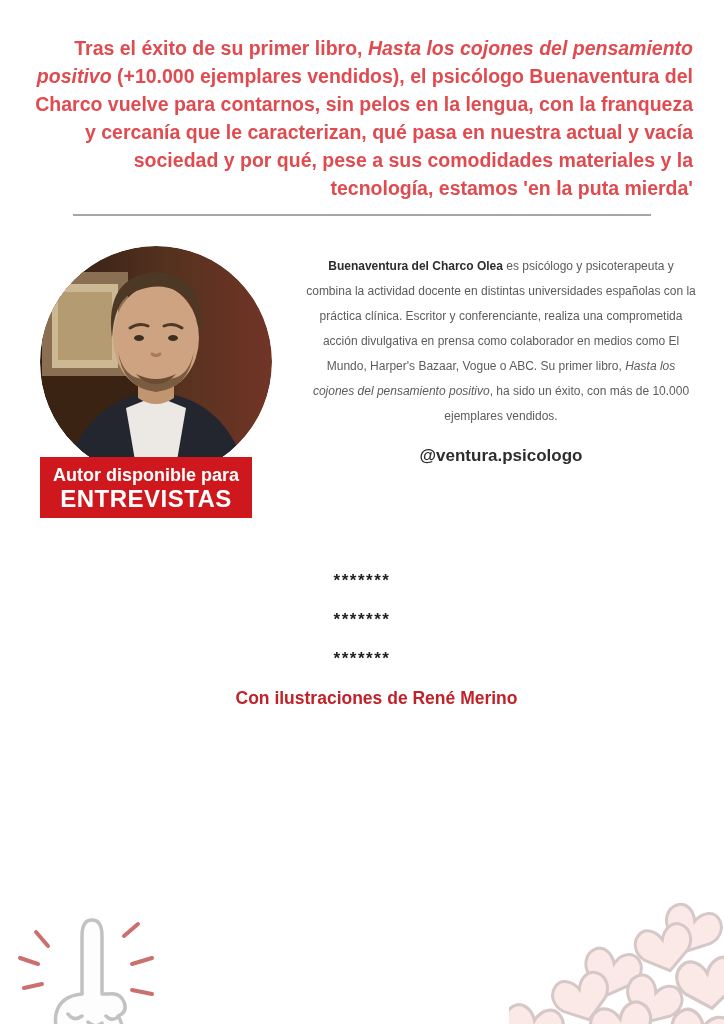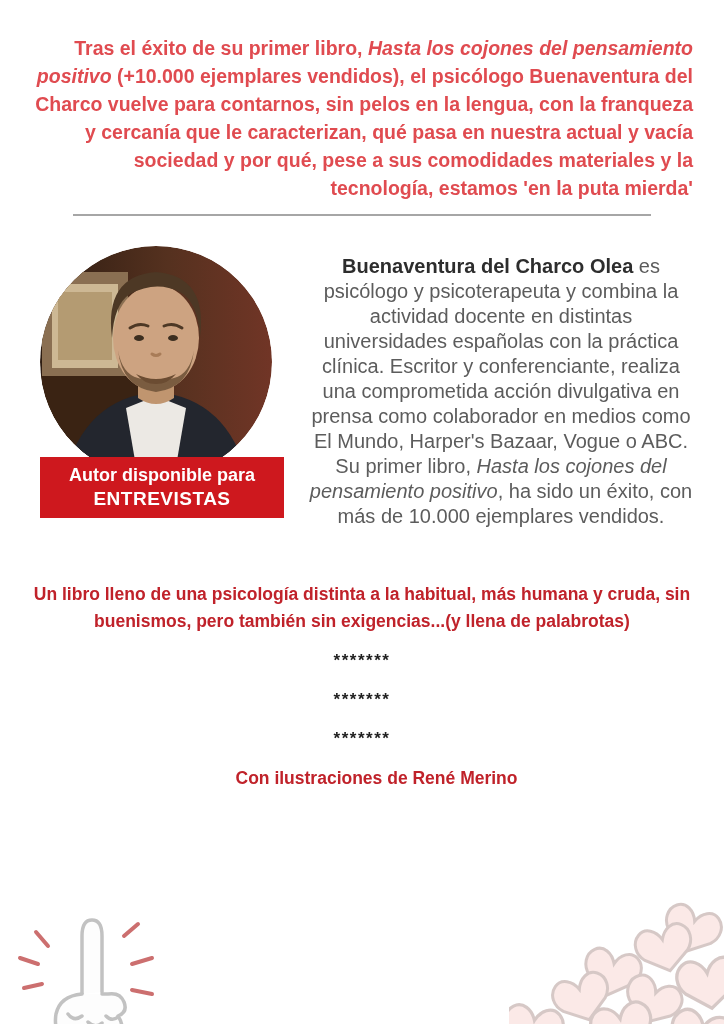--- a/index.html
+++ b/index.html
@@ -58,38 +58,38 @@
   .photo{
     width:232px;height:232px;
     border-radius:50%;
     overflow:hidden;
     position:absolute;left:0;top:0;
   }
   .photo svg{display:block;}
   .badge{
     position:absolute;
     left:0;top:211px;
-    width:244px;
+    width:212px;
     background:var(--badge_red);
     color:#ffffff;
     text-align:center;
     font-weight:700;
     padding:7px 4px 8px;
     line-height:23px;
     font-size:18px;
     z-index:2;
   }
-  .badge .b2{display:block;font-size:19px;letter-spacing:.5px;}
+  .badge .b2{display:block;font-size:24px;letter-spacing:.5px;}
   .bio-col{
     flex:1;
     padding-top:8px;
   }
   .bio{
     text-align:center;
-    font-size:20px;
+    font-size:12px;
     line-height:25px;
     color:var(--bio_gray);
   }
   .bio .seg-bold{color:var(--dark);}
   .handle{
     text-align:center;
     margin-top:17px;
     font-weight:700;
     font-size:17px;
     color:var(--dark);
@@ -182,25 +182,25 @@
           </g>
         </svg>
       </div>
       <div class="badge">
         <span>Autor disponible para</span>
         <span class="b2">ENTREVISTAS</span>
       </div>
     </div>
     <div class="bio-col">
       <p class="bio"><span class="seg-bold">Buenaventura del Charco Olea</span><span class="seg-normal"> es psicólogo y psicoterapeuta y combina la actividad docente en distintas universidades españolas con la práctica clínica. Escritor y conferenciante, realiza una comprometida acción divulgativa en prensa como colaborador en medios como El Mundo, Harper's Bazaar, Vogue o ABC. Su primer libro, </span><span class="seg-italic">Hasta los cojones del pensamiento positivo</span><span class="seg-normal">, ha sido un éxito, con más de 10.000 ejemplares vendidos.</span></p>
+      <p class="handle">@ventura.psicologo</p>
     </div>
   </section>
 
   <section class="quotes">
-    <p class="quote">Un libro lleno de una psicología distinta a la habitual, más humana y cruda, sin buenismos, pero también sin exigencias...(y llena de palabrotas)</p>
     <p class="sep">*******</p>
     <p class="sep">*******</p>
     <p class="sep">*******</p>
     <p class="credit">Con ilustraciones de René Merino</p>
   </section>
 
   <svg class="hand-illu" viewBox="0 0 180 148">
     <g fill="none" stroke="#c2c2c2" stroke-width="3.5" stroke-linecap="round" stroke-linejoin="round">
       <path d="M76 84 L76 26 Q76 10 86 10 Q96 10 96 26 L96 82" fill="#fdfdfd"></path>
       <path d="M76 84 Q54 86 50 104 Q46 128 70 138 Q98 148 112 130 Q120 118 112 106 Q122 102 118 92 Q114 82 102 84 L96 84" fill="#fdfdfd"></path>

